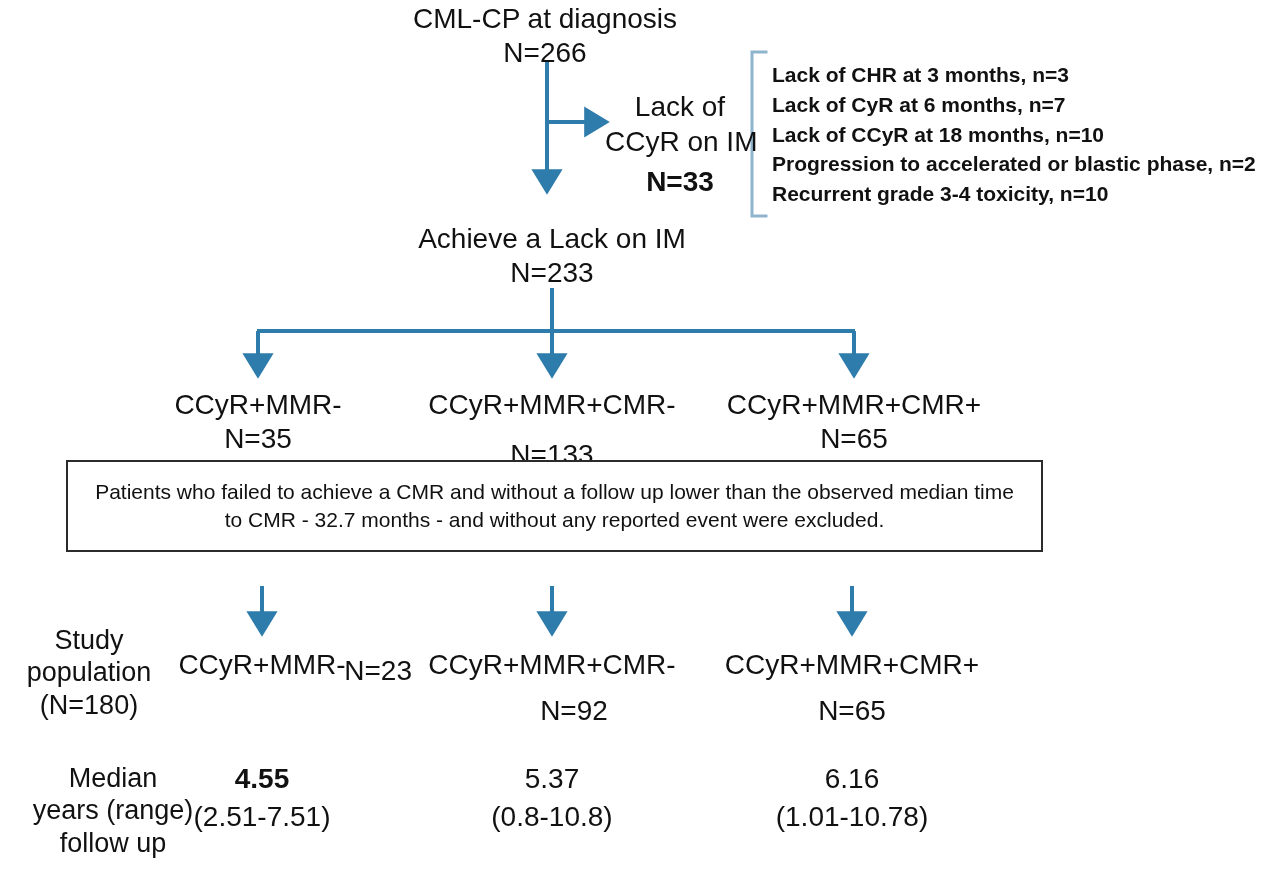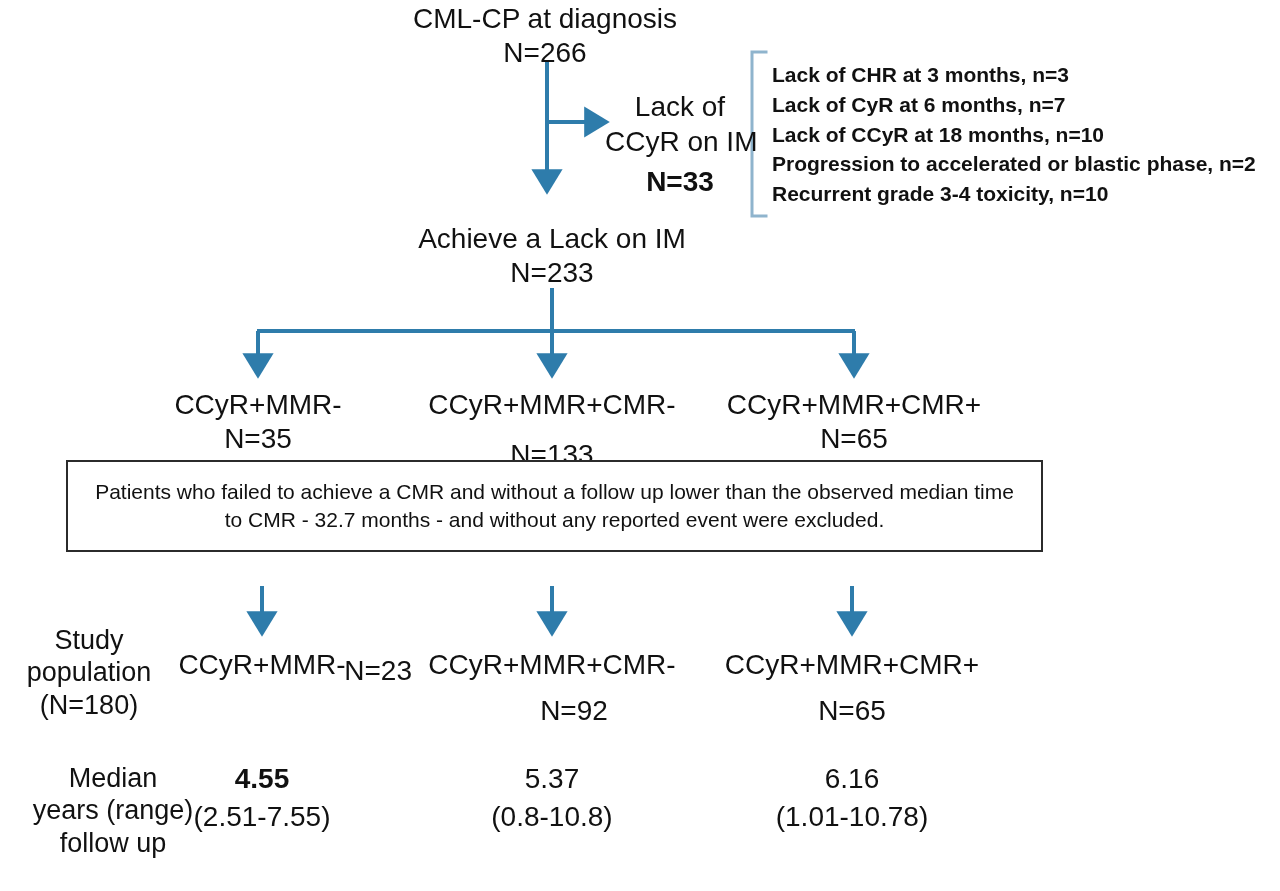--- a/index.html
+++ b/index.html
@@ -166,21 +166,21 @@
   <div class="node t-28" style="left:112px; top:648px; width:300px;">CCyR+MMR-</div>
   <div class="node t-28" style="left:112px; top:654px; width:300px;text-align:right;">N=23</div>
 
   <div class="node t-28" style="left:402px; top:648px; width:300px;">CCyR+MMR+CMR-</div>
   <div class="node t-28" style="left:424px; top:694px; width:300px;">N=92</div>
 
   <div class="node t-28" style="left:702px; top:648px; width:300px;">CCyR+MMR+CMR+</div>
   <div class="node t-28" style="left:702px; top:694px; width:300px;">N=65</div>
 
   <div class="node t-28" style="left:132px; top:762px; width:260px;font-weight:bold;">4.55</div>
-  <div class="node t-28" style="left:132px; top:800px; width:260px;">(2.51-7.55)</div>
+  <div class="node t-28" style="left:132px; top:800px; width:260px;">(2.51-7.51)</div>
 
   <div class="node t-28" style="left:422px; top:762px; width:260px;">5.37</div>
   <div class="node t-28" style="left:422px; top:800px; width:260px;">(0.8-10.8)</div>
 
   <div class="node t-28" style="left:722px; top:762px; width:260px;">6.16</div>
   <div class="node t-28" style="left:722px; top:800px; width:260px;">(1.01-10.78)</div>
 
 </div>
 
 </body></html>

